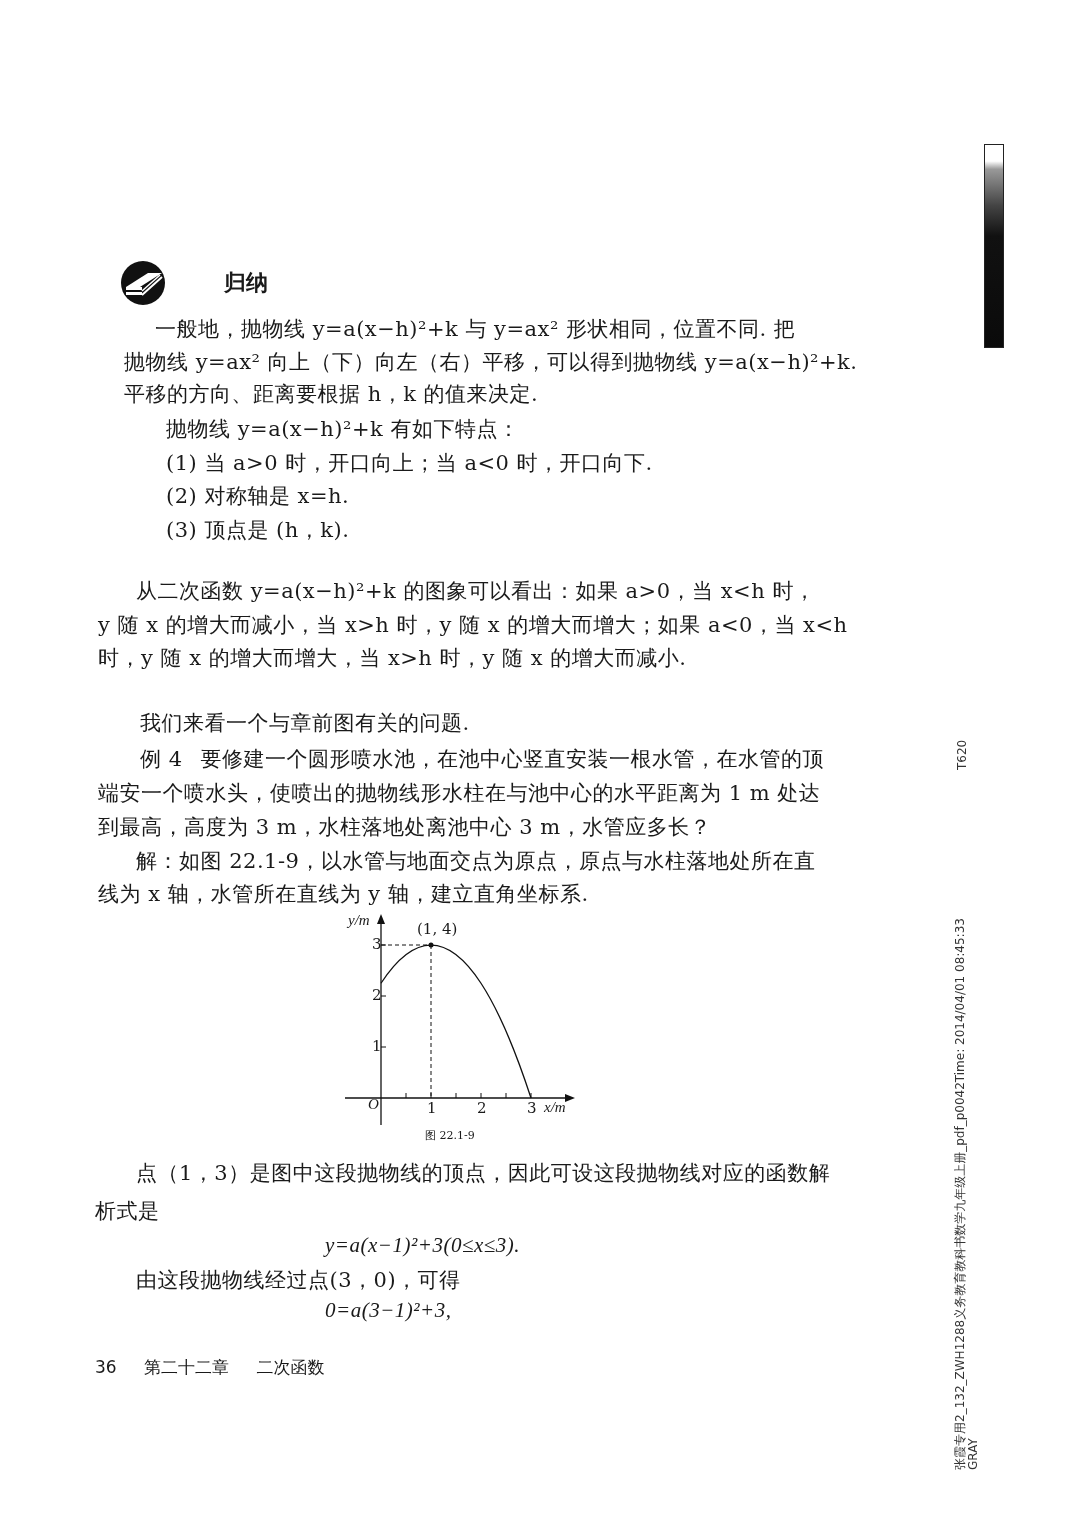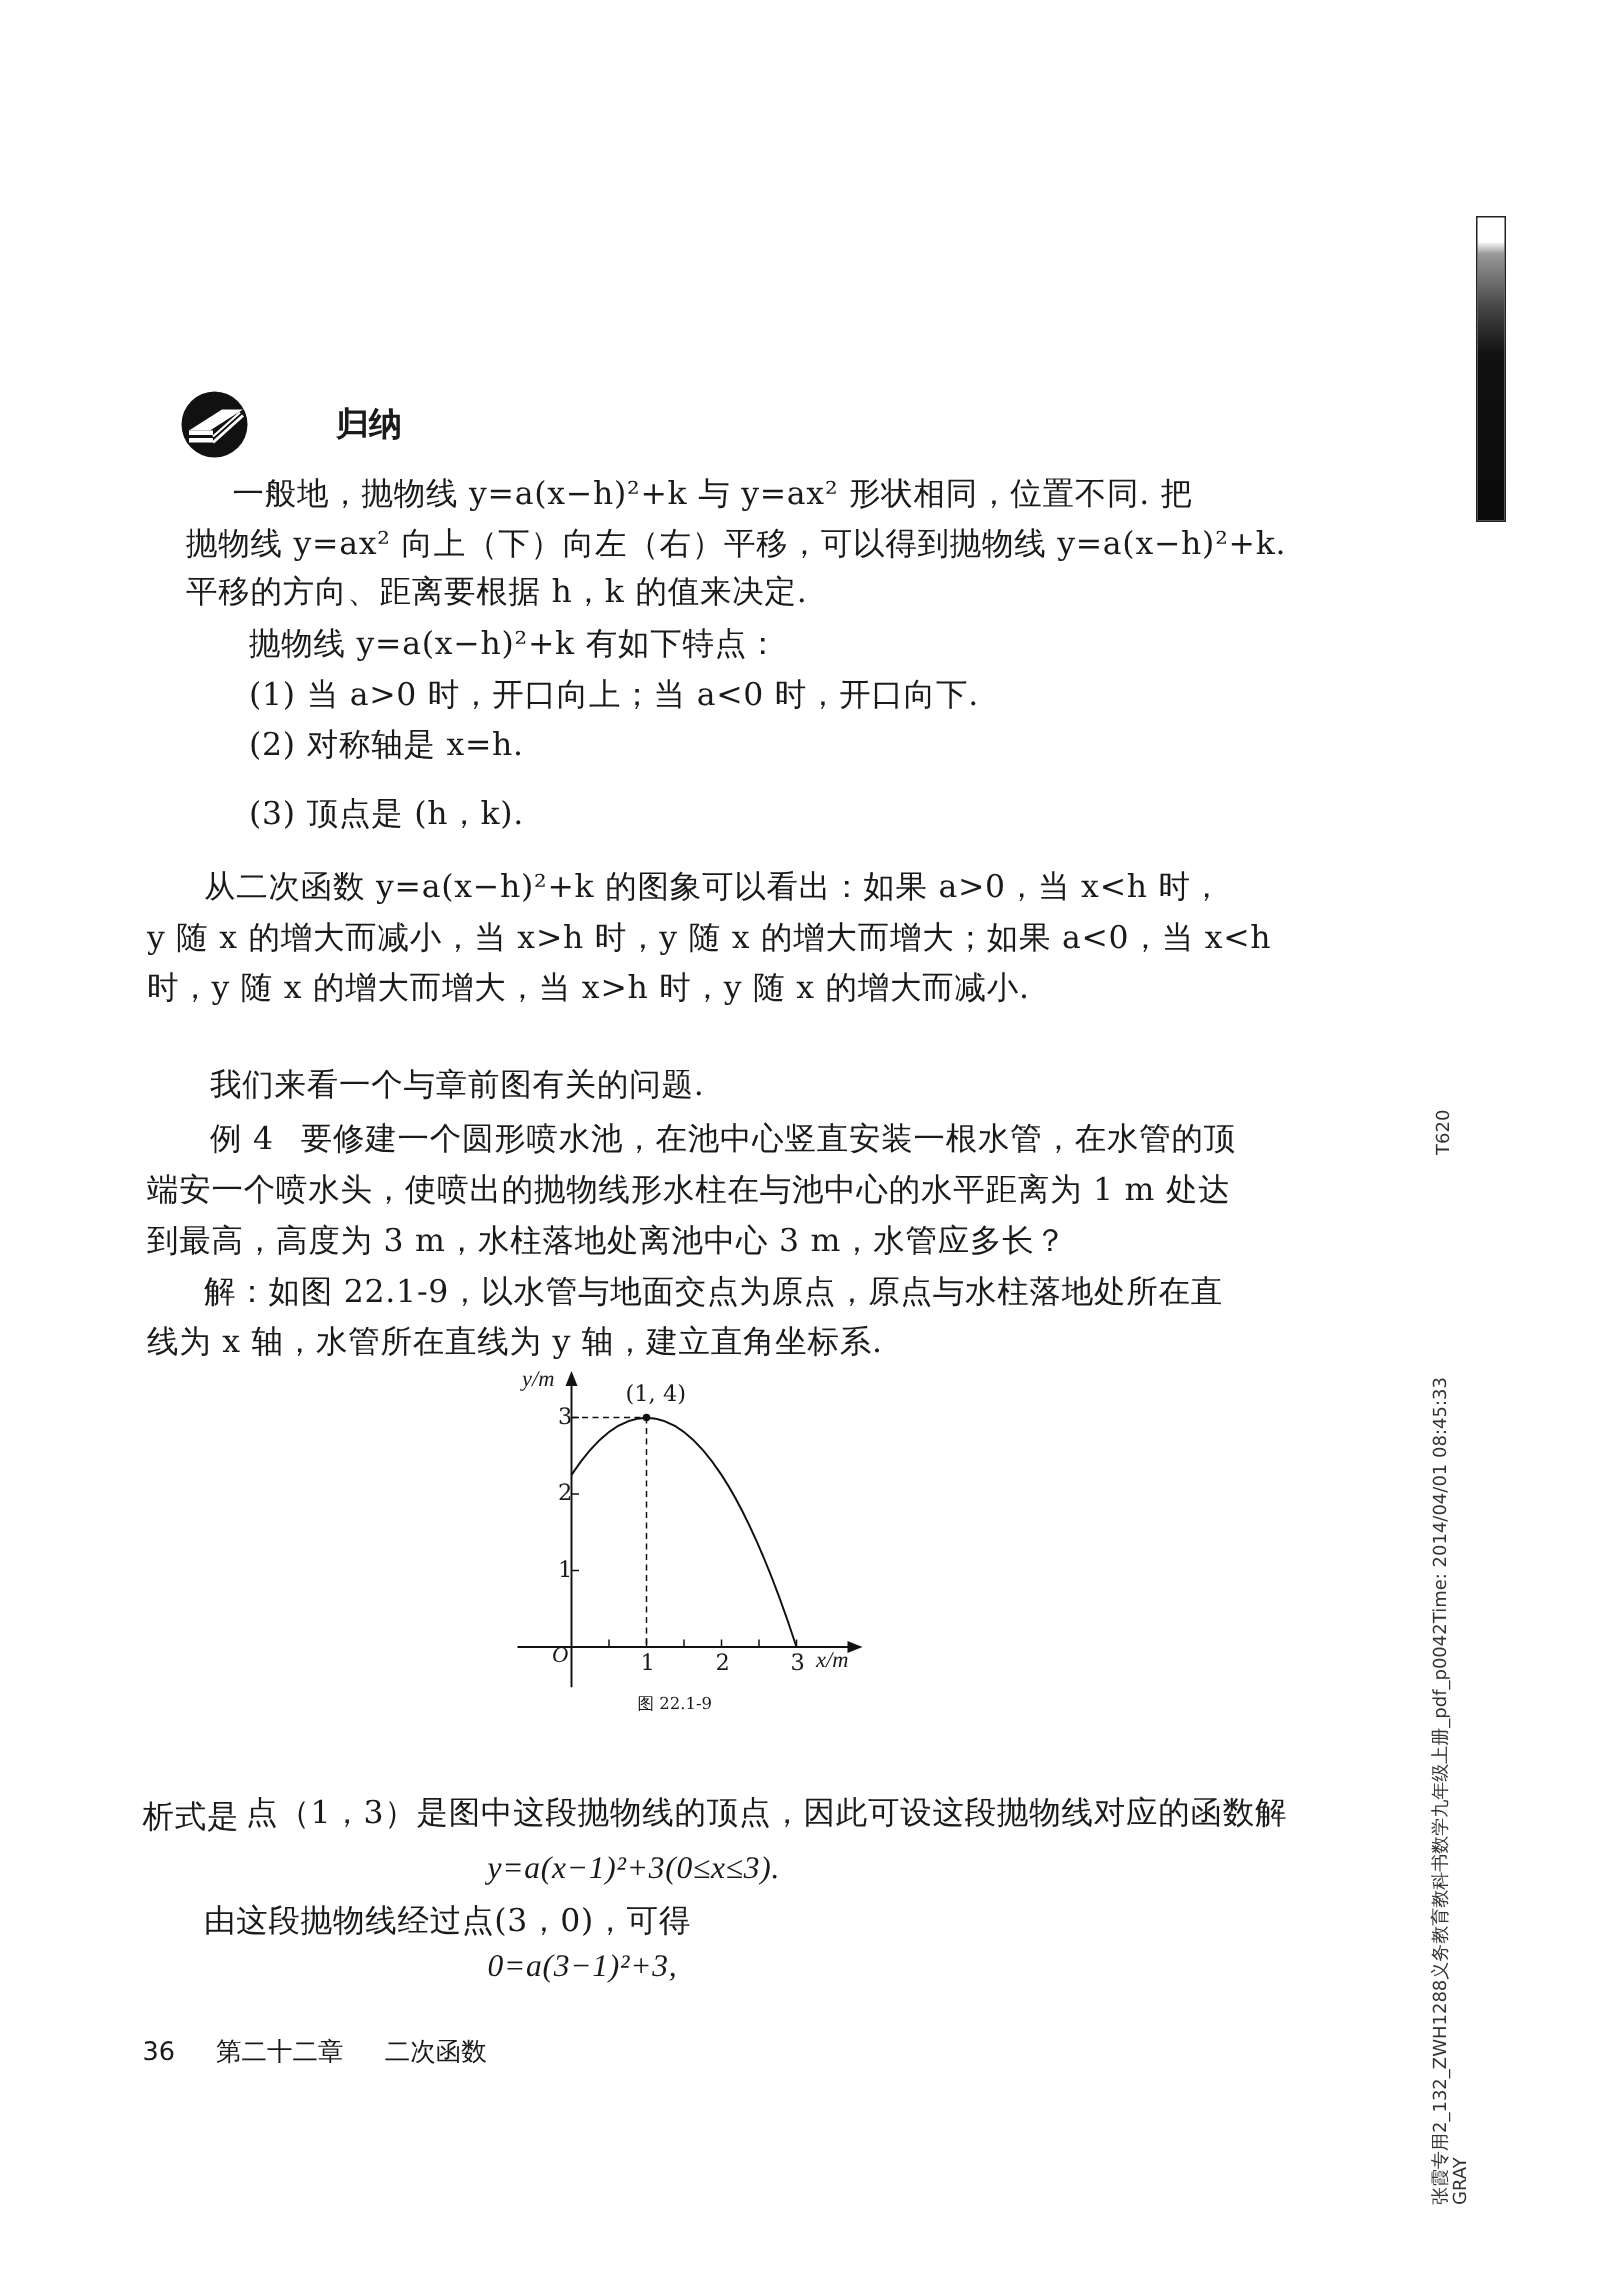--- a/index.html
+++ b/index.html
@@ -32,21 +32,21 @@
   </svg>
   <span class="heading-label">归纳</span>
 </div>
 
 <div class="line" style="left:155px; top:315px;">一般地，抛物线 y=a(x−h)²+k 与 y=ax² 形状相同，位置不同. 把</div>
 <div class="line" style="left:124px; top:348px;">抛物线 y=ax² 向上（下）向左（右）平移，可以得到抛物线 y=a(x−h)²+k.</div>
 <div class="line" style="left:124px; top:380px;">平移的方向、距离要根据 h，k 的值来决定.</div>
 <div class="line" style="left:166px; top:415px;">抛物线 y=a(x−h)²+k 有如下特点：</div>
 <div class="line" style="left:166px; top:449px;">(1) 当 a&gt;0 时，开口向上；当 a&lt;0 时，开口向下.</div>
 <div class="line" style="left:166px; top:482px;">(2) 对称轴是 x=h.</div>
-<div class="line" style="left:166px; top:528px;">(3) 顶点是 (h，k).</div>
+<div class="line" style="left:166px; top:516px;">(3) 顶点是 (h，k).</div>
 
 <div class="line" style="left:136px; top:577px;">从二次函数 y=a(x−h)²+k 的图象可以看出：如果 a&gt;0，当 x&lt;h 时，</div>
 <div class="line" style="left:98px; top:611px;">y 随 x 的增大而减小，当 x&gt;h 时，y 随 x 的增大而增大；如果 a&lt;0，当 x&lt;h</div>
 <div class="line" style="left:98px; top:644px;">时，y 随 x 的增大而增大，当 x&gt;h 时，y 随 x 的增大而减小.</div>
 
 <div class="line" style="left:140px; top:709px;">我们来看一个与章前图有关的问题.</div>
 <div class="line" style="left:140px; top:745px;">
   <span style="font-weight:normal; margin-right:18px;">例 4</span><span>要修建一个圆形喷水池，在池中心竖直安装一根水管，在水管的顶</span>
 </div>
 <div class="line" style="left:98px; top:779px;">端安一个喷水头，使喷出的抛物线形水柱在与池中心的水平距离为 1 m 处达</div>
@@ -83,21 +83,21 @@
 <div class="abs" style="left:372px; top:935px; font-size:15px;">3</div>
 <div class="abs" style="left:372px; top:986px; font-size:15px;">2</div>
 <div class="abs" style="left:372px; top:1037px; font-size:15px;">1</div>
 <div class="abs math" style="left:368px; top:1096px; font-size:15px;">O</div>
 <div class="abs" style="left:427px; top:1099px; font-size:15px;">1</div>
 <div class="abs" style="left:477px; top:1099px; font-size:15px;">2</div>
 <div class="abs" style="left:527px; top:1099px; font-size:15px;">3</div>
 <div class="abs math" style="left:544px; top:1099px; font-size:15px;">x/m</div>
 <div class="caption">图 22.1-9</div>
 
-<div class="line" style="left:136px; top:1194px;margin-left:28px;">点（1，3）是图中这段抛物线的顶点，因此可设这段抛物线对应的函数解</div>
+<div class="line" style="left:136px; top:1159px;">点（1，3）是图中这段抛物线的顶点，因此可设这段抛物线对应的函数解</div>
 <div class="line" style="left:95px; top:1197px;text-align:center;">析式是</div>
 <div class="line math" style="left:325px; top:1233px;">y=a(x−1)²+3(0≤x≤3).</div>
 <div class="line" style="left:136px; top:1266px;">由这段抛物线经过点(3，0)，可得</div>
 <div class="line math" style="left:325px; top:1298px;">0=a(3−1)²+3,</div>
 
 <div class="footer">
   <span>36</span>
   <span>第二十二章</span>
   <span>二次函数</span>
 </div>

